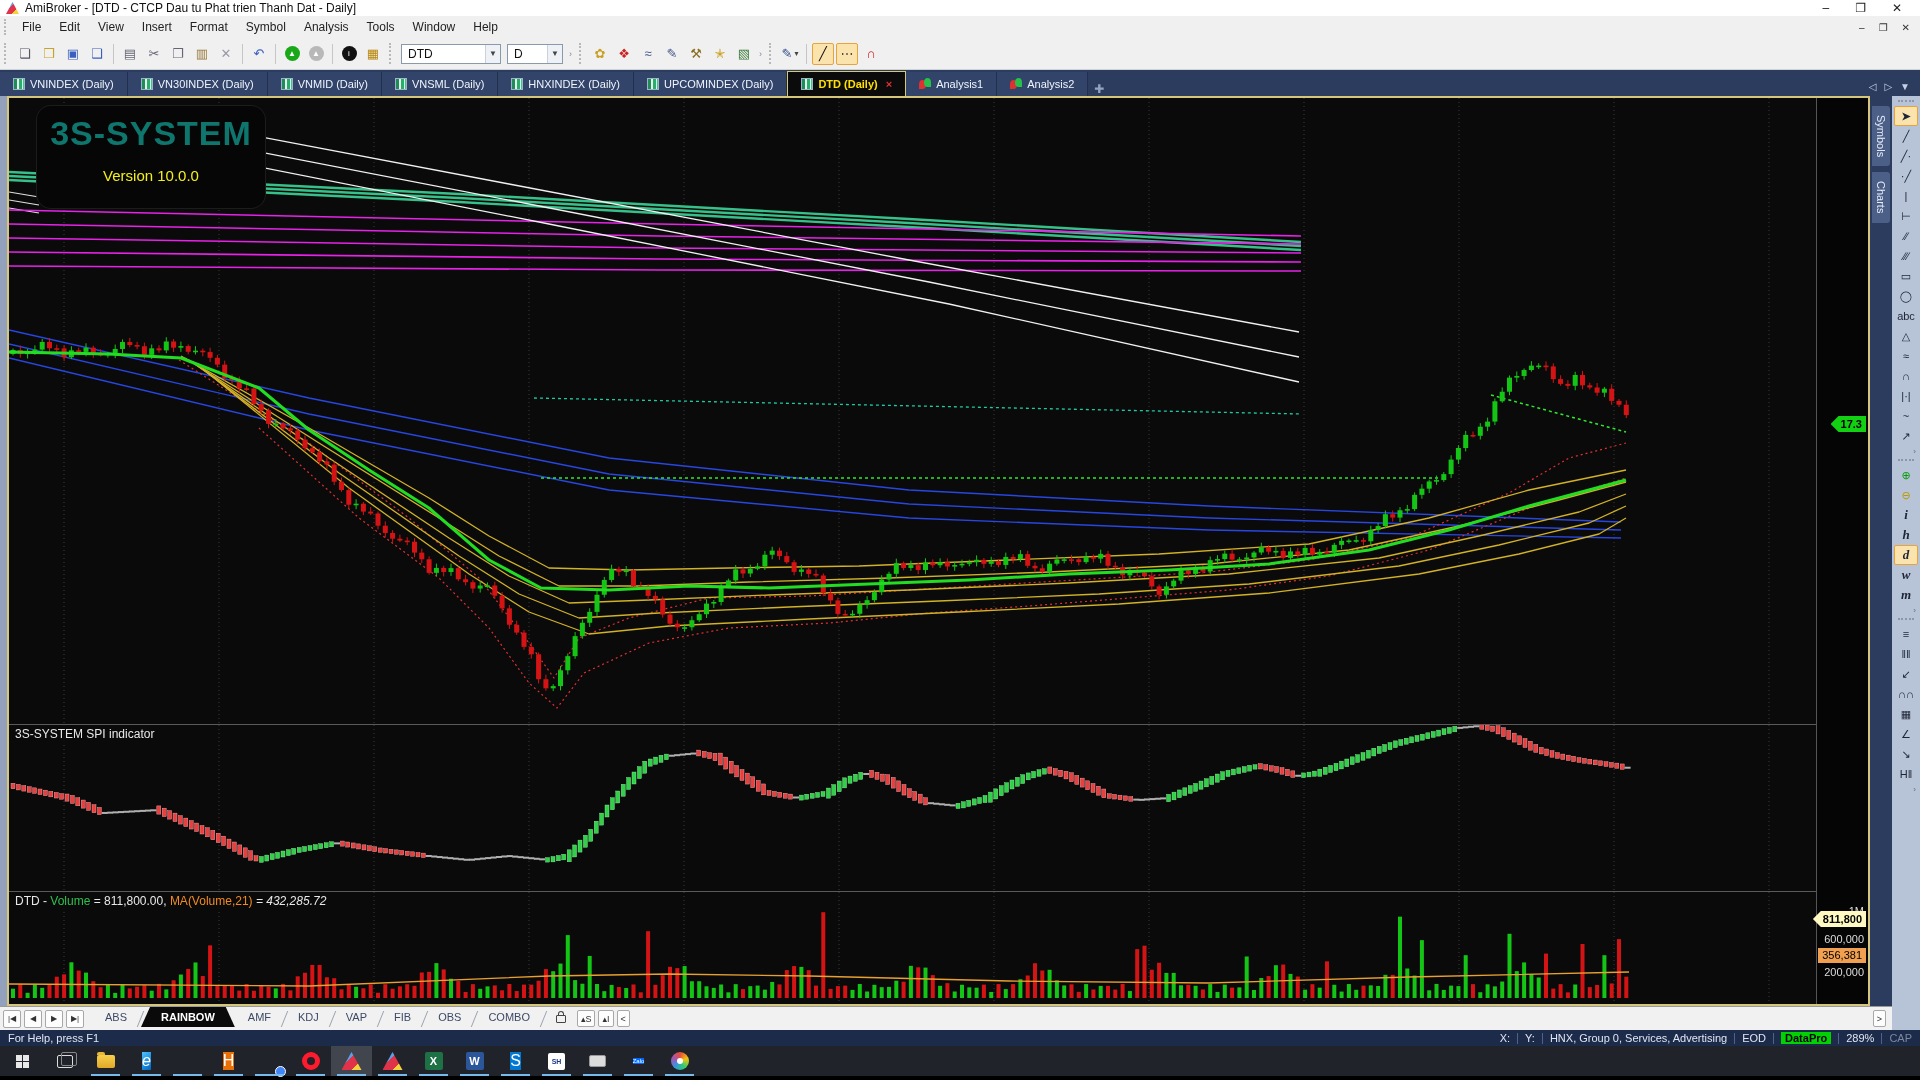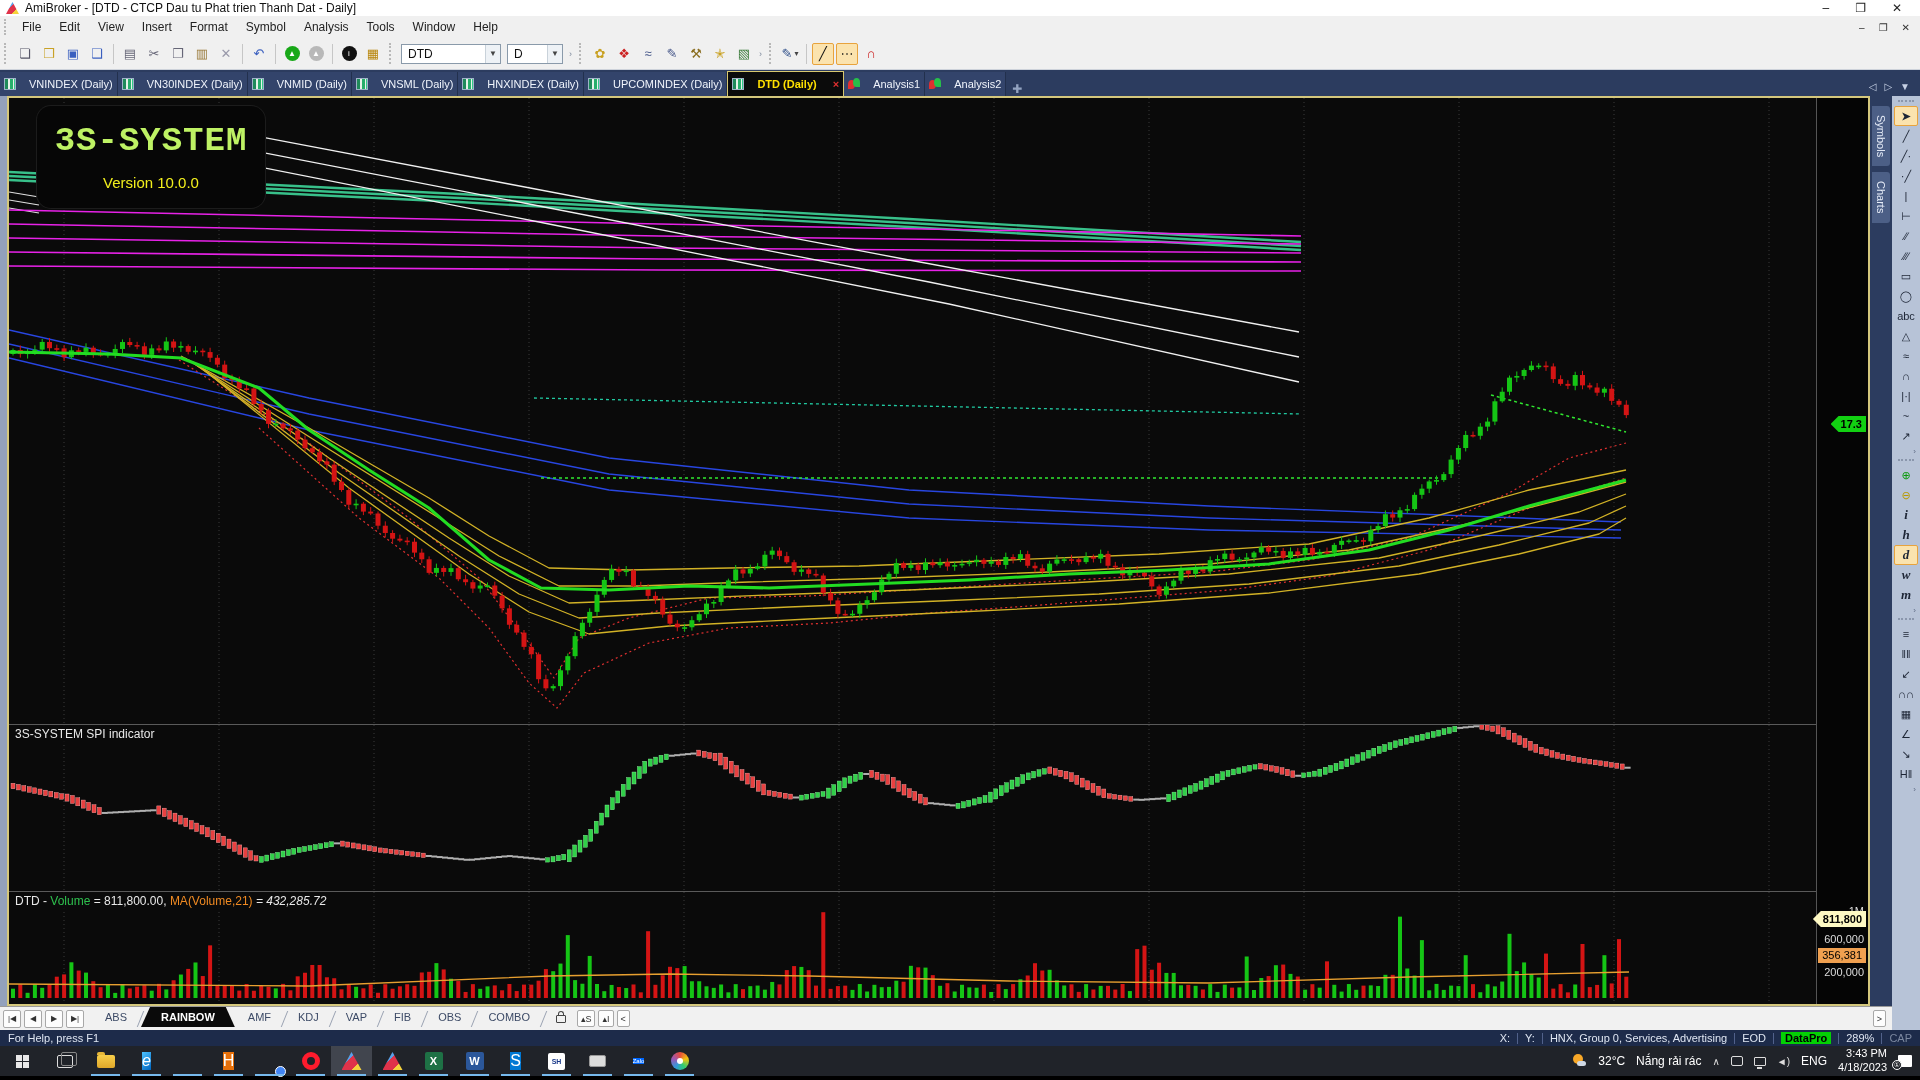--- a/index.html
+++ b/index.html
@@ -28,21 +28,21 @@
   .ic.sel { background:#fbe3ae; border:1px solid #e8a33d; }
   .tbsep { width:1px; height:20px; background:#c6c6c6; margin:0 4px; }
   .combo { height:20px; background:#fff; border:1px solid #8a9aaa; display:flex; align-items:center; font-size:12px; color:#111; margin:0 3px; }
   .combo .val { padding:0 6px; flex:1; }
   .combo .dd { width:15px; height:100%; border-left:1px solid #c9d2da; display:flex; align-items:center; justify-content:center; font-size:8px; color:#444; background:#eef2f6; }
   .dd-caret { font-size:8px; color:#444; margin-left:2px; }
   .expander { font-size:9px; color:#7a8699; margin:0 3px; }
 
   
   .tabrow { height:26px; background:#2c3c5f; display:flex; align-items:flex-end; flex:none; }
-  .dtab { height:24px; display:flex; align-items:center; gap:13px; padding:0 4px; color:#f0f4fc; font-size:11px; border-right:1px solid #22304d; background:#33446b; }
+  .dtab { height:24px; display:flex; align-items:center; gap:5px; padding:0 13px; color:#f0f4fc; font-size:11px; border-right:1px solid #22304d; background:#33446b; }
   .dtab .charticon { width:12px; height:12px; background:linear-gradient(90deg,#1f8a5a 0 3px,#e8f2ea 3px 5px,#27ae6b 5px 8px,#e8f2ea 8px 9px,#35c98a 9px 12px); border:1px solid #9fb3c8; flex:none; }
   .dtab .anicon { width:12px; height:12px; position:relative; flex:none; }
   .dtab .anicon::before { content:""; position:absolute; left:0; top:2px; width:7px; height:9px; background:#e03030; border-radius:50% 50% 50% 0; }
   .dtab .anicon::after { content:""; position:absolute; left:5px; top:0; width:7px; height:9px; background:#27c04a; border-radius:50% 50% 0 50%; }
   .dtab.active { background:#0b0b0b; color:#ffe000; font-weight:bold; border:1px solid #d8c870; border-bottom:none; height:25px; }
   .dtab .closex { color:#e03030; font-weight:bold; font-size:11px; margin-left:3px; }
   .tab-extra { color:#93a3c0; font-size:12px; padding:0 6px; }
   .tabrow-ctrl { margin-left:auto; display:flex; align-items:center; gap:8px; color:#c6d0e4; font-size:10px; padding:0 10px 4px 0; }
 
   
@@ -53,21 +53,21 @@
   .chartbox { width:1863px; border:2px solid #d4c77c; display:flex; background:#0a0a0a; }
   .chart-area { width:1807px; display:flex; flex-direction:column; }
   .pane { position:relative; }
   .pane svg { display:block; }
   .pane-price { height:626px; }
   .pane-spi { height:167px; border-top:1px solid #5a5a5a; }
   .pane-vol { height:113px; border-top:1px solid #5a5a5a; }
   .pane-title { position:absolute; left:0; top:0; padding:2px 6px; font-size:12px; color:#e8e8e8; background:rgba(10,10,10,.85); z-index:3; white-space:nowrap; }
 
   .logo-box { position:absolute; left:28px; top:8px; width:228px; height:102px; background:#060606; border-radius:14px; z-index:4; text-align:center; box-shadow:0 0 0 1px #1c1c1c; }
-  .logo-title { font-size:34px; font-weight:bold; color:#bef264; margin-top:16px; letter-spacing:1px;font-family:Liberation Mono, monospace; }
+  .logo-title { font-size:34px; font-weight:bold; color:#0f766e; margin-top:8px; letter-spacing:1px; }
   .logo-ver { font-size:15px; color:#f2ef1d; margin-top:14px; }
 
   .axis-col { width:52px; background:#050505; border-left:1px solid #555; position:relative; font-size:11px; color:#ddd; }
   .axis-tag { position:absolute; right:2px; height:16px; line-height:16px; color:#000; font-weight:bold; padding:0 4px 0 10px; clip-path:polygon(0 50%,8px 0,100% 0,100% 100%,8px 100%); }
   .axis-lab { position:absolute; right:4px; height:13px; line-height:13px; }
   .vol-axis { position:absolute; top:795px; left:0; right:0; height:112px; }
   .vol-axis .axis-lab, .vol-axis .axis-tag { position:absolute; }
   .axis-rect { position:absolute; right:2px; height:15px; line-height:15px; color:#000; padding:0 4px; }
 
   .side-tabs { width:22px; background:#2c3c5f; display:flex; flex-direction:column; align-items:center; padding-top:10px; gap:6px; }
@@ -1520,32 +1520,15 @@
         </div>
         <div class="tapp">
           <span class="k-zalo">Zalo</span>
           <span class="under"></span>
         </div>
         <div class="tapp">
           <span class="k-paint"></span>
           <span class="under"></span>
         </div>
       </div>
-    <div class="tray">
-      <span class="weather-ic"></span>
-      <span>32°C</span>
-      <span>Nắng rải rác</span>
-      <span class="tray-caret">∧</span>
-      <span class="ti-tablet"></span>
-      <span class="ti-net"></span>
-      <span class="ti-spk">◄)</span>
-      <span>ENG</span>
-      <span class="clock">
-        <div>3:43 PM</div>
-        <div>4/18/2023</div>
-      </span>
-      <span class="notif">
-        <span class="notif-badge">①</span>
-      </span>
-    </div>
   </div>
 
 </div>
 
 </body></html>

